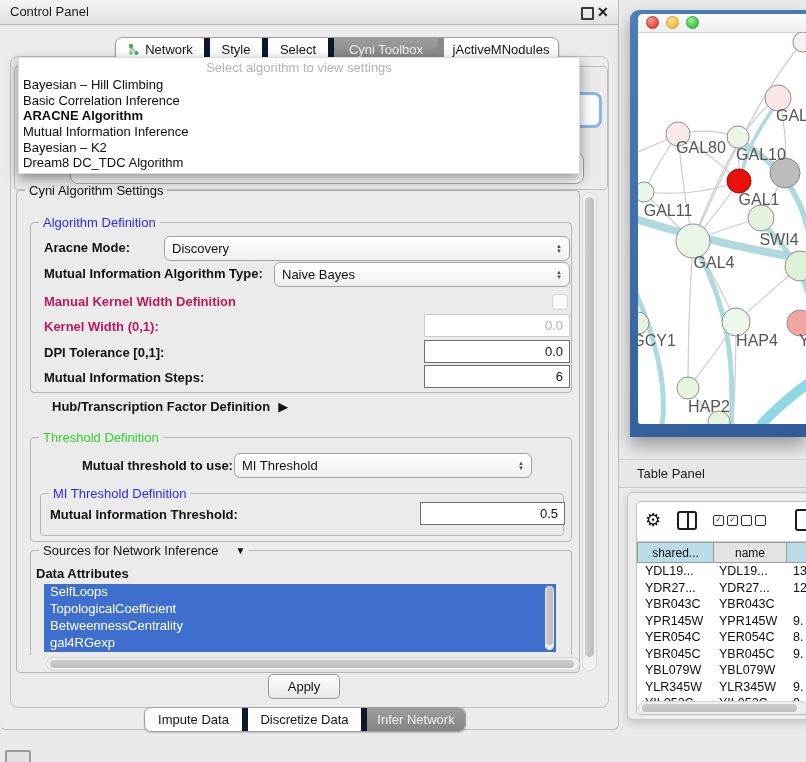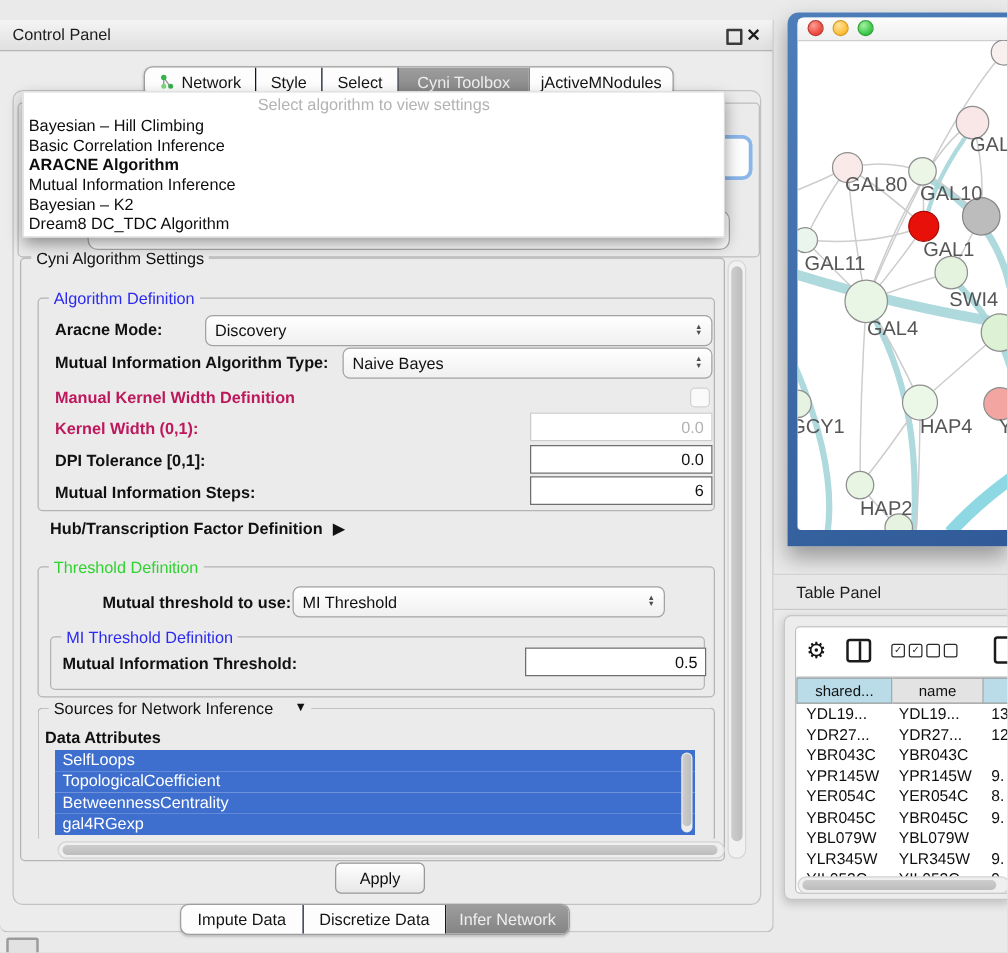--- a/index.html
+++ b/index.html
@@ -2,35 +2,35 @@
 <html><head>
 <meta charset="utf-8">
 <style>
   html,body{margin:0;padding:0;background:#dadada;}
   #screen{position:relative;width:806px;height:762px;overflow:hidden;background:#eaeaea;
           font-family:"Liberation Sans",sans-serif;color:#111;}
   .abs{position:absolute;}
 
   
   #cp{left:0;top:6;width:618px;height:729px;background:#ececec;border-right:1px solid #bdbdbd;
-      border-bottom:1px solid #bdbdbd;border-radius:0 0 6px 6px;margin-top:16px;}
+      border-bottom:1px solid #bdbdbd;border-radius:0 0 6px 6px;}
   #cp-titlebar{left:0;top:0;width:100%;height:24px;background:linear-gradient(#f4f4f4,#e0e0e0);
       border-bottom:1px solid #b5b5b5;}
   #cp-title{left:10px;top:0;height:24px;line-height:24px;font-size:13px;color:#1c1c1c;}
   #float-ic{left:581px;top:7px;width:9px;height:9px;border:2px solid #3a3a3a;border-radius:1px;background:transparent;}
   #close-ic{left:597px;top:2px;font-size:14px;font-weight:bold;color:#1c1c1c;line-height:20px;}
 
   .tabcontent{left:10px;top:56px;width:597px;height:650px;background:#ebebeb;
       border:1px solid #c2c2c2;border-radius:8px;}
 
   
   .seg{display:flex;height:23px;border:1px solid #9e9e9e;border-radius:7px;background:#fdfdfd;
        overflow:hidden;box-shadow:0 1px 2px rgba(0,0,0,.18);z-index:20;}
   .seg .tb{display:flex;align-items:center;justify-content:center;font-size:13px;color:#141414;
-       border-right:1px solid #0f172a;white-space:nowrap;}
+       border-right:6px solid #0f172a;white-space:nowrap;}
   .seg .tb:last-child{border-right:none;}
   .seg .tb.active{background:linear-gradient(#9d9d9d,#848484);color:#efefef;border-right-color:#8a8a8a;}
   #toptabs{left:115px;top:37px;}
   #bottomtabs{left:144px;top:707px;}
 
   
   .hidden-gbox{left:14px;top:66px;width:592px;height:122px;border:1px solid #bdbdbd;border-radius:4px;}
   .focus-frag{left:570px;top:92px;width:26px;height:30px;background:#fdfdfd;border:3px solid #8ab6ea;border-radius:8px;z-index:5;}
   .combo-frag{left:70px;top:152px;width:512px;height:30px;background:#fff;border:1px solid #a8a8a8;border-radius:8px;z-index:6;}
 
@@ -196,21 +196,21 @@
     </div>
     <div class="abs blbl" style="left:44px;top:345px;text-align:center;">DPI Tolerance [0,1]:</div>
     <div class="abs numfield" style="left:424px;top:340px;width:146px;height:23px;">
       <span>0.0</span>
     </div>
     <div class="abs blbl" style="left:44px;top:370px;">Mutual Information Steps:</div>
     <div class="abs numfield" style="left:424px;top:365px;width:146px;height:23px;">
       <span>6</span>
     </div>
 
-    <div class="abs" style="left:40px;top:399px;display:flex;align-items:center;text-align:center;">
+    <div class="abs" style="left:52px;top:399px;display:flex;align-items:center;text-align:center;">
       <span class="blbl">Hub/Transcription Factor Definition</span>
       <span style="font-size:13px;margin-left:8px;color:#111">▶</span>
     </div>
 
     <div class="abs gbox" style="left:30px;top:437px;width:540px;height:103px;">
       <span class="legend green">Threshold Definition</span>
     </div>
     <div class="abs blbl" style="left:82px;top:458px;">Mutual threshold to use:</div>
     <div class="abs combo" style="left:234px;top:453px;width:298px;height:25px;gap:48px;">
       <span>MI Threshold</span>

